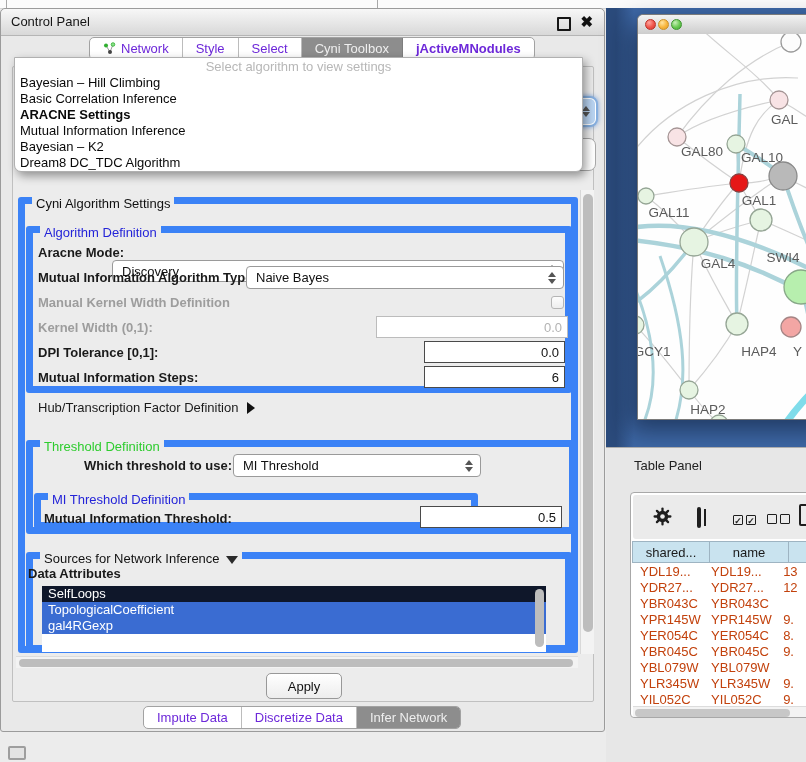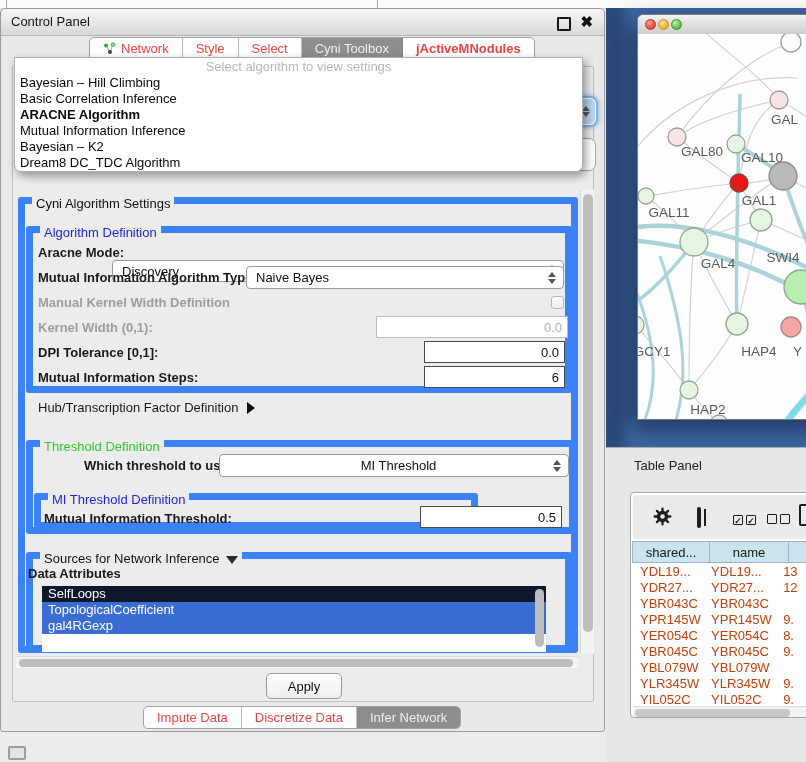--- a/index.html
+++ b/index.html
@@ -12,21 +12,21 @@
   #control-window{left:0;top:8px;width:605px;height:724px;background:#e9e9e9;
       border:1px solid #9b9b9b;border-radius:5px 5px 3px 3px;box-sizing:border-box;}
   #cp-titlebar{left:0;top:0;right:0;height:26px;background:linear-gradient(#f7f7f7,#d8d8d8);
       border-bottom:1px solid #b5b5b5;border-radius:5px 5px 0 0;}
   #cp-title{left:10px;top:0;line-height:26px;font-size:13px;color:#151515;}
   #float-btn{right:33px;top:8px;width:10px;height:10px;border:2px solid #161616;border-radius:1px;}
   #close-btn{right:11px;top:4px;font-size:15px;font-weight:bold;color:#111;line-height:18px;}
   
   .seg{display:flex;background:#fff;border:1px solid #a2a2a2;border-radius:5px;overflow:hidden;
        height:23px;font-size:13px;box-sizing:border-box;}
-  .seg .item{display:flex;align-items:center;padding:0 13px;border-right:1px solid #bcbcbc;color:#ef4444;white-space:nowrap;}
+  .seg .item{display:flex;align-items:center;padding:0 13px;border-right:1px solid #bcbcbc;color:#6d28d9;white-space:nowrap;}
   .seg .item:last-child{border-right:none;}
   .seg .item.sel{background:#8d8d8d;color:#efefef;border-right-color:#7e7e7e;}
   .seg .item.heavy{font-weight:bold;}
   
   #settings-panel{left:12px;top:66px;width:582px;height:636px;background:#ececec;
       border:1px solid #c0c0c0;border-radius:2px;box-sizing:border-box;}
   
   #frag-combo{left:368px;top:96px;width:230px;height:31px;background:#fff;border:2px solid #85aede;
       border-radius:8px;box-shadow:0 0 5px rgba(90,140,210,.85);box-sizing:border-box;z-index:1;}
   #frag-combo .blue-btn{position:absolute;right:1px;top:1px;bottom:1px;width:18px;background:#b9d4f2;border-radius:0 5px 5px 0;}
@@ -146,21 +146,21 @@
     <div style="position:absolute;left:5px;top:7px;" class="tri-up"></div>
     <div style="position:absolute;left:5px;bottom:7px;" class="tri-dn"></div>
   </div>
 </div>
 <div class="abs" id="frag-field"></div>
 
 <div class="abs" id="algo-popup">
   <div id="algo-placeholder">Select algorithm to view settings</div>
   <div class="algo-item">Bayesian – Hill Climbing</div>
   <div class="algo-item">Basic Correlation Inference</div>
-  <div class="algo-item bold">ARACNE Algorithm</div>
+  <div class="algo-item bold">ARACNE Settings</div>
   <div class="algo-item">Mutual Information Inference</div>
   <div class="algo-item">Bayesian – K2</div>
   <div class="algo-item">Dream8 DC_TDC Algorithm</div>
 </div>
 
 <div class="abs group" style="left:18px;top:197px;width:560px;height:456px;">
   <span class="group-title">Cyni Algorithm Settings</span>
 </div>
 
 <div class="abs group" style="left:26px;top:226px;width:546px;height:167px;">
@@ -192,21 +192,21 @@
 <div class="abs field" style="left:424px;top:366px;width:141px;height:22px;">6</div>
 
 <div class="abs plain" style="left:38px;top:400px;">
   <span>Hub/Transcription Factor Definition</span><span class="tri-right"></span>
 </div>
 
 <div class="abs group" style="left:26px;top:440px;width:550px;height:94px;">
   <span class="group-title green">Threshold Definition</span>
 </div>
 <div class="abs lbl" style="left:84px;top:458px;">Which threshold to use:</div>
-<div class="abs combo" style="left:219px;top:454px;width:350px;height:23px;justify-content:center;">
+<div class="abs combo" style="left:233px;top:454px;width:248px;height:23px;">
   <span>MI Threshold</span>
   <span class="arrows">
       <span class="tri-up"></span>
       <span class="tri-dn"></span>
     </span>
 </div>
 <div class="abs group" style="left:34px;top:493px;width:444px;height:36px;padding-left:48px;">
   <span class="group-title blue">MI Threshold Definition</span>
 </div>
 <div class="abs lbl" style="left:44px;top:511px;">Mutual Information Threshold:</div>

